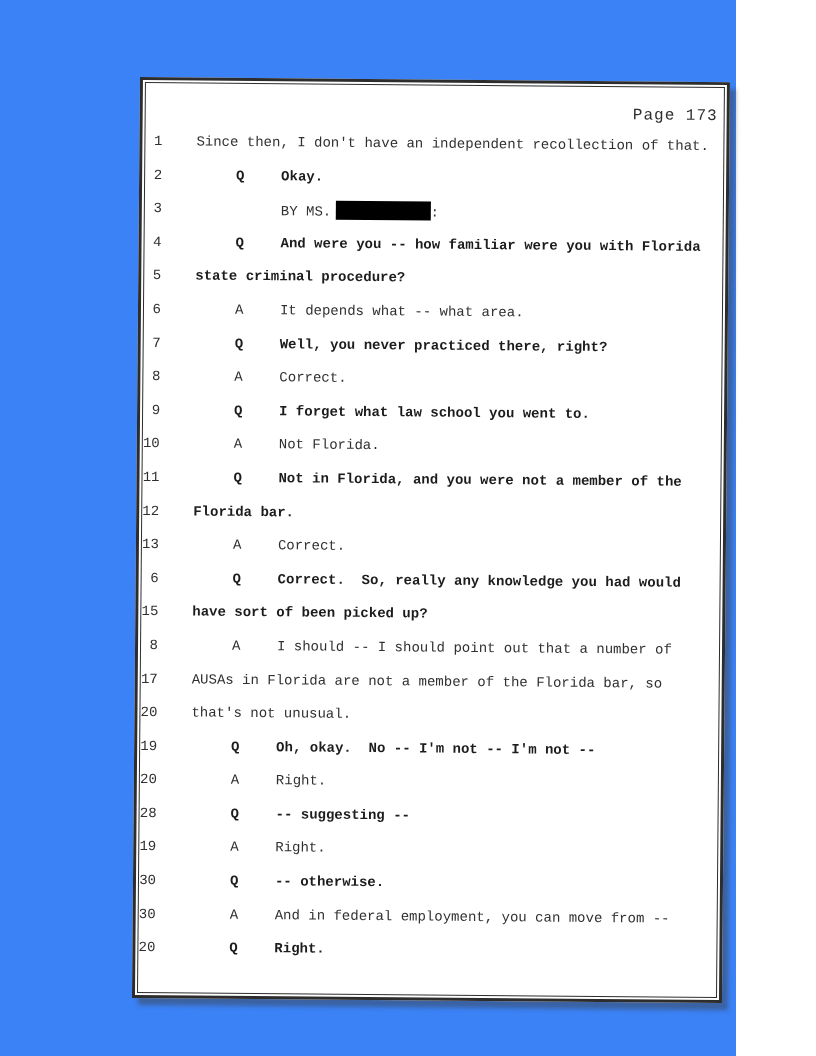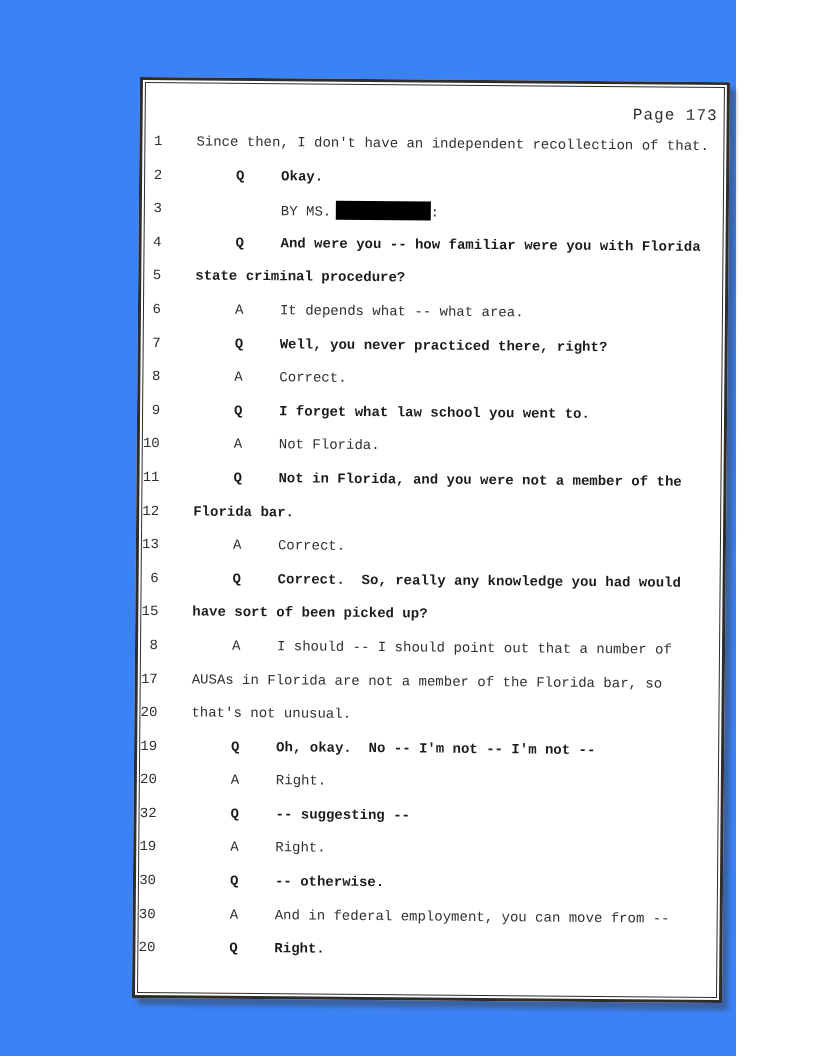--- a/index.html
+++ b/index.html
@@ -168,21 +168,21 @@
   </div>
           <div class="line">
     <span class="num">19</span>
     <span class="content bold"><span class="spk">Q</span><span>Oh, okay.  No -- I'm not -- I'm not --</span></span>
   </div>
           <div class="line">
     <span class="num">20</span>
     <span class="content"><span class="spk">A</span><span>Right.</span></span>
   </div>
           <div class="line">
-    <span class="num">32</span>
+    <span class="num">28</span>
     <span class="content bold"><span class="spk">Q</span><span>-- suggesting --</span></span>
   </div>
           <div class="line">
     <span class="num">19</span>
     <span class="content"><span class="spk">A</span><span>Right.</span></span>
   </div>
           <div class="line">
     <span class="num">30</span>
     <span class="content bold"><span class="spk">Q</span><span>-- otherwise.</span></span>
   </div>

